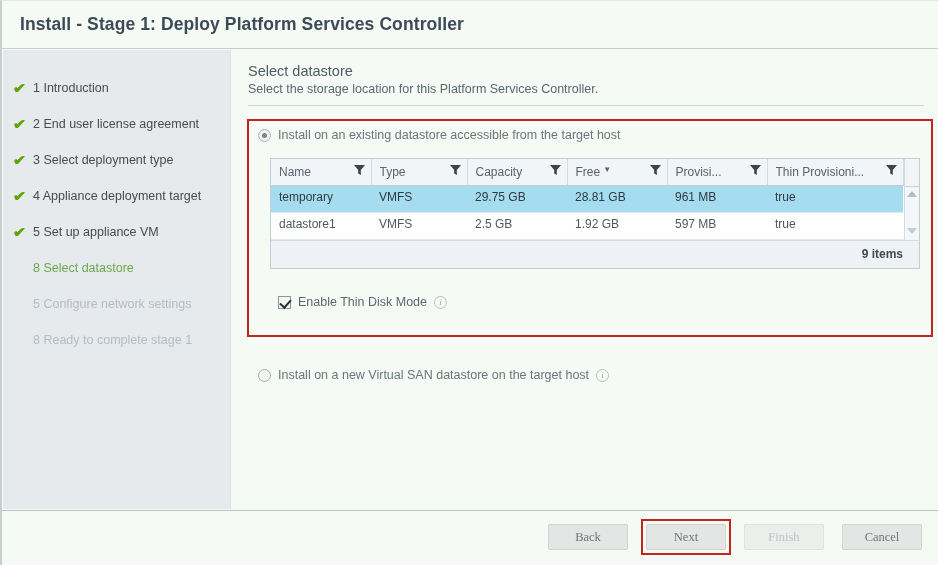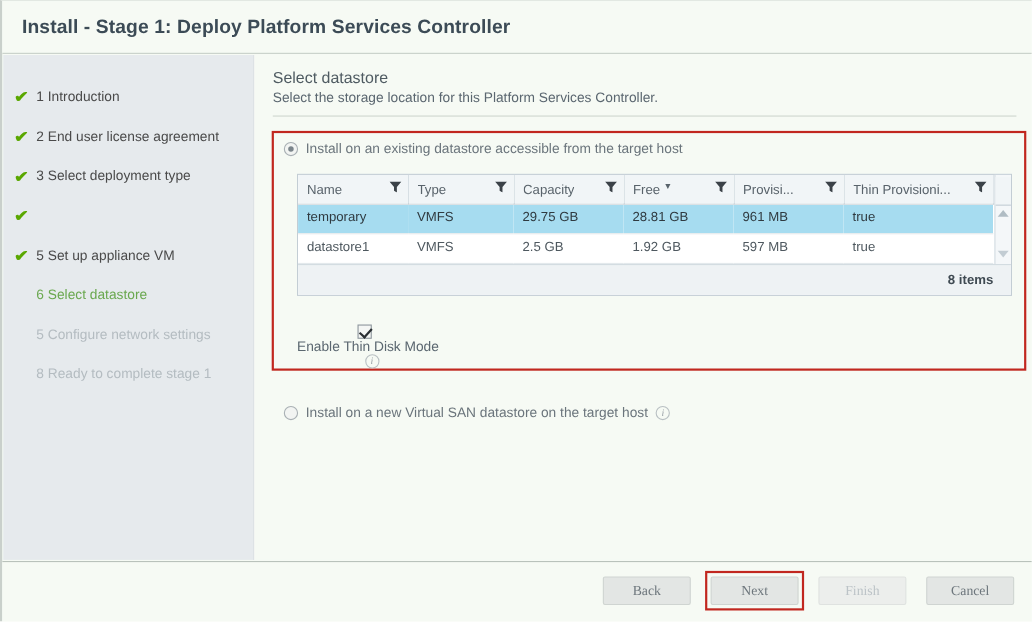--- a/index.html
+++ b/index.html
@@ -241,27 +241,26 @@
     border-left: 5px solid transparent;
     border-right: 5px solid transparent;
     margin: 0 auto;
   }
   .arrow-up { border-bottom: 6px solid #b0bcc4; }
   .arrow-down { border-top: 6px solid #c2ccd3; }
 
   
   .thin-row {
     position: absolute;
-    left: 38px; top: 245px;
+    left: 46px; top: 245px;
     display: flex;
     align-items: center;
     font-size: 12.5px;
     color: #5b6770;
     white-space: nowrap;
-    flex-direction: column;
   }
   .cbox {
     width: 13px; height: 13px;
     border: 1px solid #8d969c;
     background: #f4f6f4;
     margin-right: 7px;
     position: relative;
     flex: 0 0 13px;
   }
   .cbox.checked::after {
@@ -326,28 +325,29 @@
       <div class="nav-item done">
         <span class="check">✔</span>
         <span class="label">2 End user license agreement</span>
       </div>
       <div class="nav-item done">
         <span class="check">✔</span>
         <span class="label">3 Select deployment type</span>
       </div>
       <div class="nav-item done">
         <span class="check">✔</span>
+        <span class="label">4 Appliance deployment target</span>
       </div>
       <div class="nav-item done">
         <span class="check">✔</span>
         <span class="label">5 Set up appliance VM</span>
       </div>
       <div class="nav-item current">
         <span class="nolabel"></span>
-        <span class="label">6 Select datastore</span>
+        <span class="label">8 Select datastore</span>
       </div>
       <div class="nav-item upcoming">
         <span class="nolabel"></span>
         <span class="label">5 Configure network settings</span>
       </div>
       <div class="nav-item upcoming">
         <span class="nolabel"></span>
         <span class="label">8 Ready to complete stage 1</span>
       </div>
     </div>
@@ -452,21 +452,21 @@
         </table>
         <div class="vscroll">
           <div class="sb-head"></div>
           <div class="arrows">
             <div class="arrow-up"></div>
             <div class="arrow-down"></div>
           </div>
         </div>
       </div>
       <div class="table-footer">
-        <span>8 items</span>
+        <span>9 items</span>
       </div>
     </div>
 
     <div class="thin-row">
       <span class="cbox checked"></span>
       <span>Enable Thin Disk Mode</span>
       <span class="info-icon">i</span>
     </div>
 
     <div class="opt-row opt-vsan">

